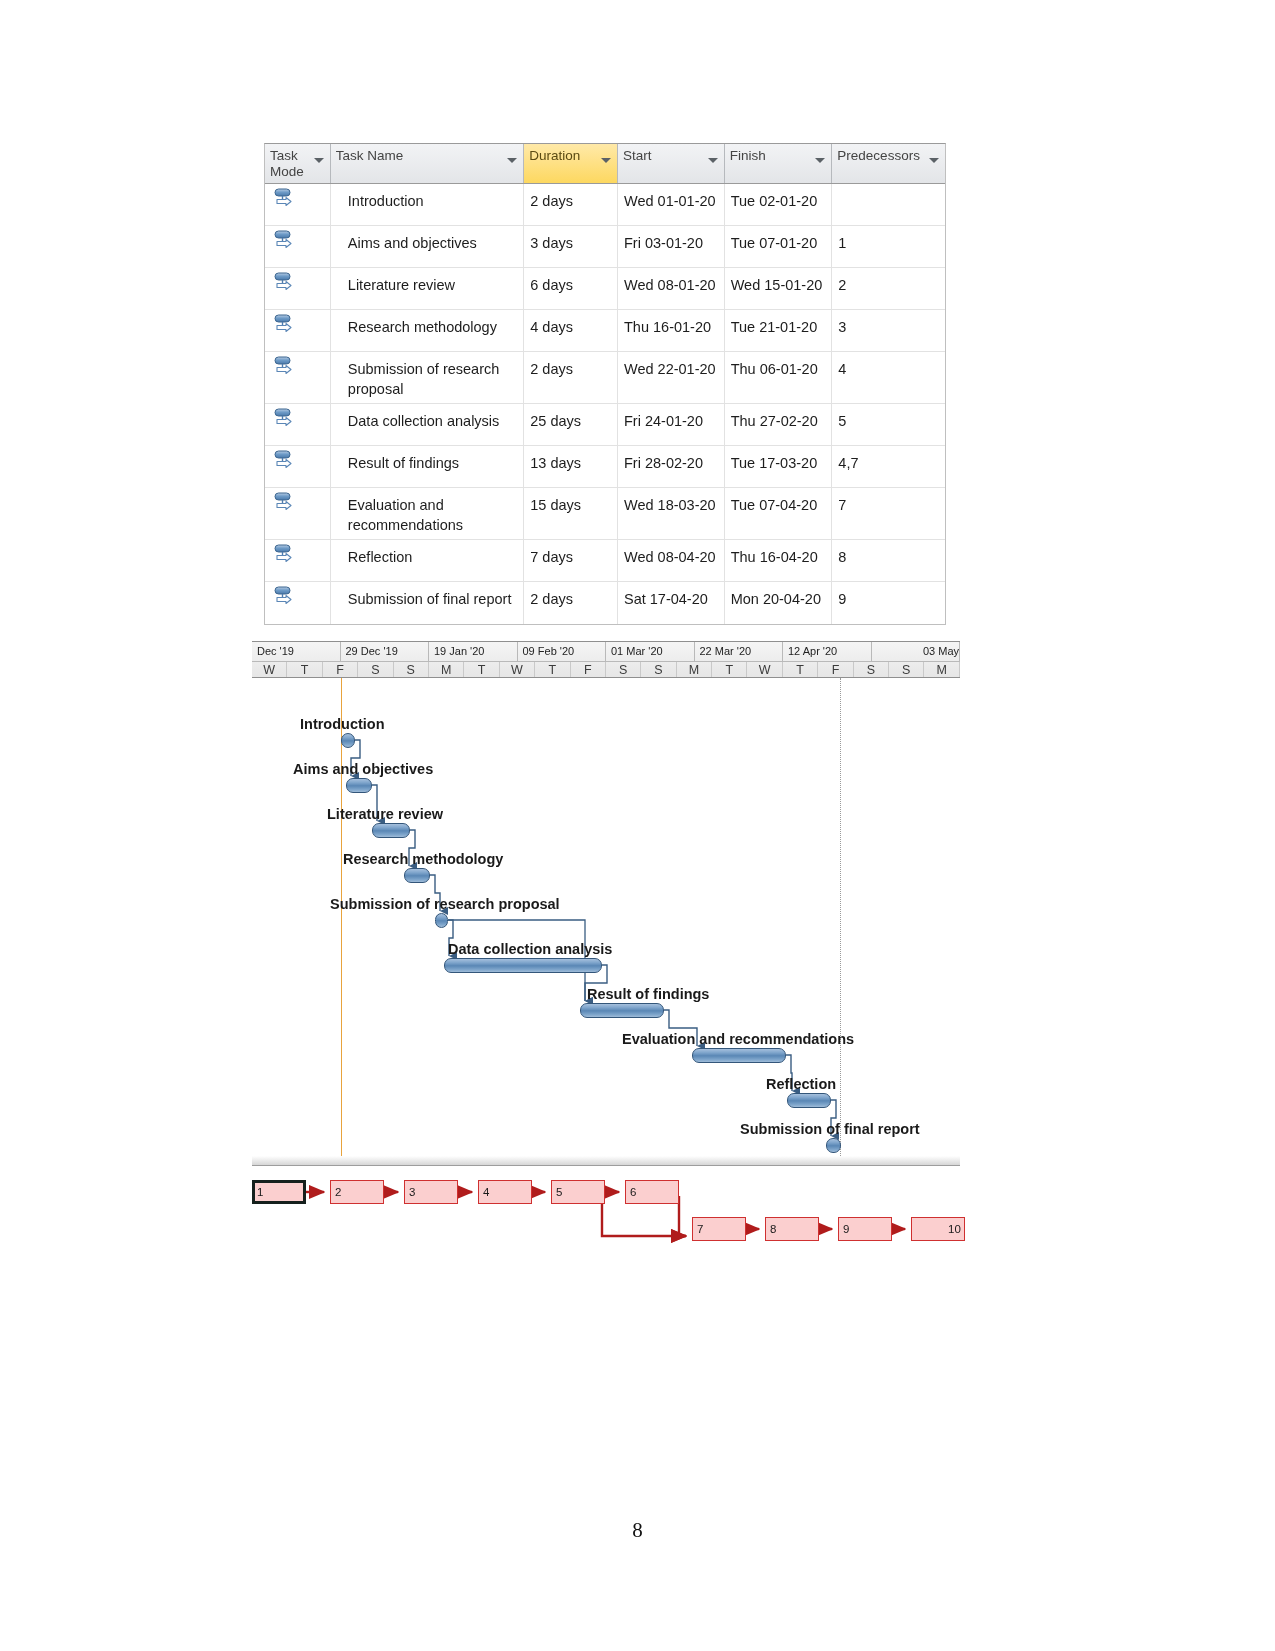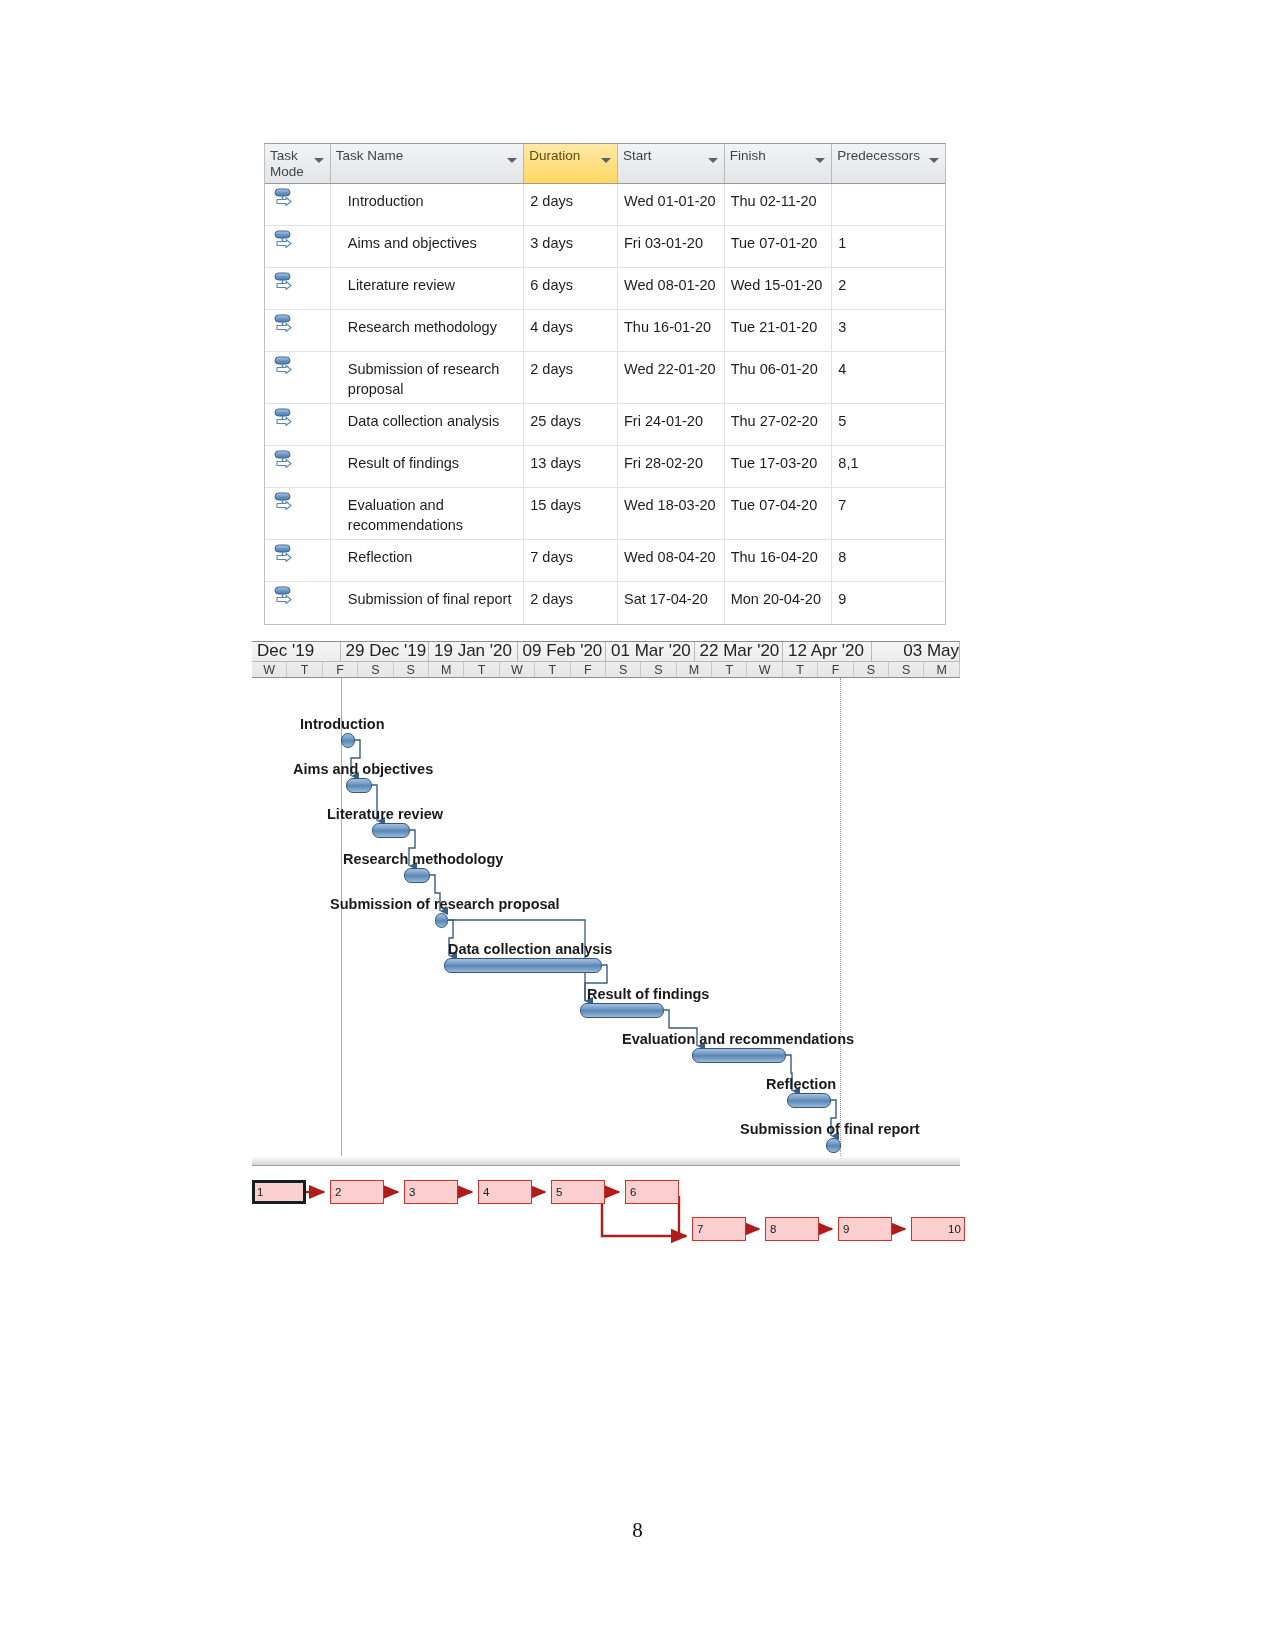--- a/index.html
+++ b/index.html
@@ -100,21 +100,21 @@
     border-top: 1px solid #8f8f8f;
     border-bottom: 1px solid #8f8f8f;
     background: linear-gradient(to bottom, #f5f5f5 0%, #e6e6e6 100%);
     box-sizing: border-box;
     overflow: hidden;
   }
   .tl-weeks { display: flex; height: 19px; border-bottom: 1px solid #b9b9b9; }
   .tl-week {
     box-sizing: border-box;
     border-right: 1px solid #b9b9b9;
-    font-size: 17px;
+    font-size: 11px;
     color: #222;
     line-height: 18px;
     padding-left: 5px;
     white-space: nowrap;
     overflow: hidden;
   }
   .tl-days { display: flex; height: 17px; }
   .tl-day {
     box-sizing: border-box;
     border-right: 1px solid #c9c9c9;
@@ -251,21 +251,21 @@
                 <stop offset="100%" stop-color="#4b7aab"></stop>
               </linearGradient>
             </defs>
             <rect x="2" y="2" width="15" height="7" rx="3.5" fill="url(#pinG)" stroke="#3c6690" stroke-width="1"></rect>
             <path d="M9.5,9 L9.5,15" stroke="#4f7cae" stroke-width="1.4" fill="none"></path>
             <path d="M4,12.5 L13,12.5 L13,10.5 L18,14.5 L13,18.5 L13,16.5 L4,16.5 Z" fill="#ffffff" stroke="#5a86b6" stroke-width="1.1" stroke-linejoin="round"></path>
           </svg></div>
         <div class="tt-c col-name">Introduction</div>
         <div class="tt-c col-dur">2 days</div>
         <div class="tt-c col-start">Wed 01-01-20</div>
-        <div class="tt-c col-finish">Thu 02-11-20</div>
+        <div class="tt-c col-finish">Tue 02-01-20</div>
         <div class="tt-c col-pred"></div>
       </div>
       <div class="tt-row">
         <div class="tt-c col-mode"><svg width="22" height="26" viewBox="0 0 22 26">
             <defs>
               <linearGradient id="pinG" x1="0" y1="0" x2="0" y2="1">
                 <stop offset="0%" stop-color="#b9cde4"></stop>
                 <stop offset="45%" stop-color="#6f9cc8"></stop>
                 <stop offset="100%" stop-color="#4b7aab"></stop>
               </linearGradient>
@@ -366,21 +366,21 @@
               </linearGradient>
             </defs>
             <rect x="2" y="2" width="15" height="7" rx="3.5" fill="url(#pinG)" stroke="#3c6690" stroke-width="1"></rect>
             <path d="M9.5,9 L9.5,15" stroke="#4f7cae" stroke-width="1.4" fill="none"></path>
             <path d="M4,12.5 L13,12.5 L13,10.5 L18,14.5 L13,18.5 L13,16.5 L4,16.5 Z" fill="#ffffff" stroke="#5a86b6" stroke-width="1.1" stroke-linejoin="round"></path>
           </svg></div>
         <div class="tt-c col-name">Result of findings</div>
         <div class="tt-c col-dur">13 days</div>
         <div class="tt-c col-start">Fri 28-02-20</div>
         <div class="tt-c col-finish">Tue 17-03-20</div>
-        <div class="tt-c col-pred">8,1</div>
+        <div class="tt-c col-pred">4,7</div>
       </div>
       <div class="tt-row">
         <div class="tt-c col-mode"><svg width="22" height="26" viewBox="0 0 22 26">
             <defs>
               <linearGradient id="pinG" x1="0" y1="0" x2="0" y2="1">
                 <stop offset="0%" stop-color="#b9cde4"></stop>
                 <stop offset="45%" stop-color="#6f9cc8"></stop>
                 <stop offset="100%" stop-color="#4b7aab"></stop>
               </linearGradient>
             </defs>

